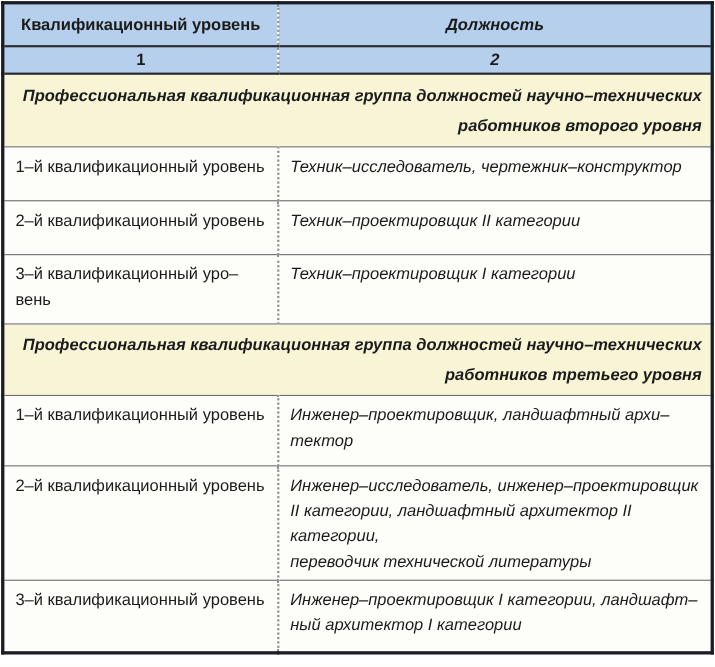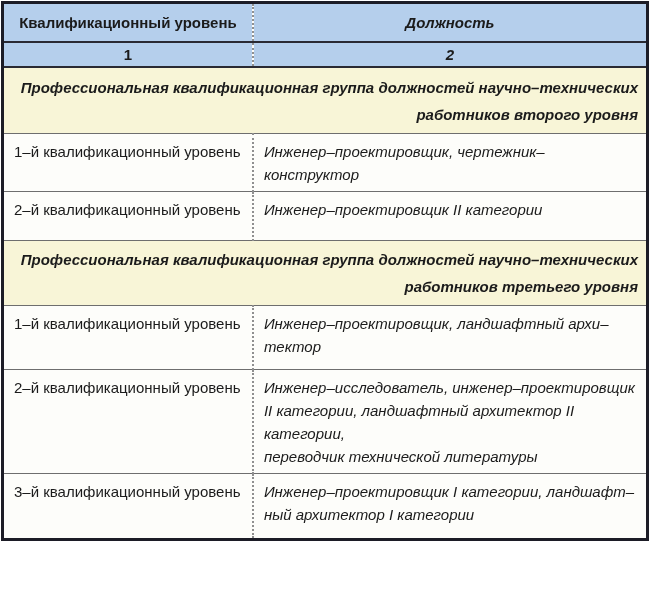--- a/index.html
+++ b/index.html
@@ -83,25 +83,30 @@
       <th class="colsep">2</th>
     </tr>
   </thead>
   <tbody>
     <tr class="section">
       <td class="s1" colspan="2">Профессиональная квалификационная группа должностей научно–технических
 работников второго уровня</td>
     </tr>
     <tr>
       <td class="rh37">1–й квалификационный уровень</td>
-      <td class="rh37 colsep">Инженер–проектировщик, чертежник–конструктор</td>
+      <td class="rh37 colsep">Техник–исследователь, чертежник–конструктор</td>
     </tr>
     <tr>
       <td class="rh37">2–й квалификационный уровень</td>
-      <td class="rh37 colsep">Инженер–проектировщик II категории</td>
+      <td class="rh37 colsep">Техник–проектировщик II категории</td>
+    </tr>
+    <tr>
+      <td class="rh51">3–й квалификационный уро–
+вень</td>
+      <td class="rh51 colsep">Техник–проектировщик I категории</td>
     </tr>
     <tr class="section">
       <td class="s2" colspan="2">Профессиональная квалификационная группа должностей научно–технических
 работников третьего уровня</td>
     </tr>
     <tr>
       <td class="rh52">1–й квалификационный уровень</td>
       <td class="rh52 colsep">Инженер–проектировщик, ландшафтный архи–
 тектор</td>
     </tr>

